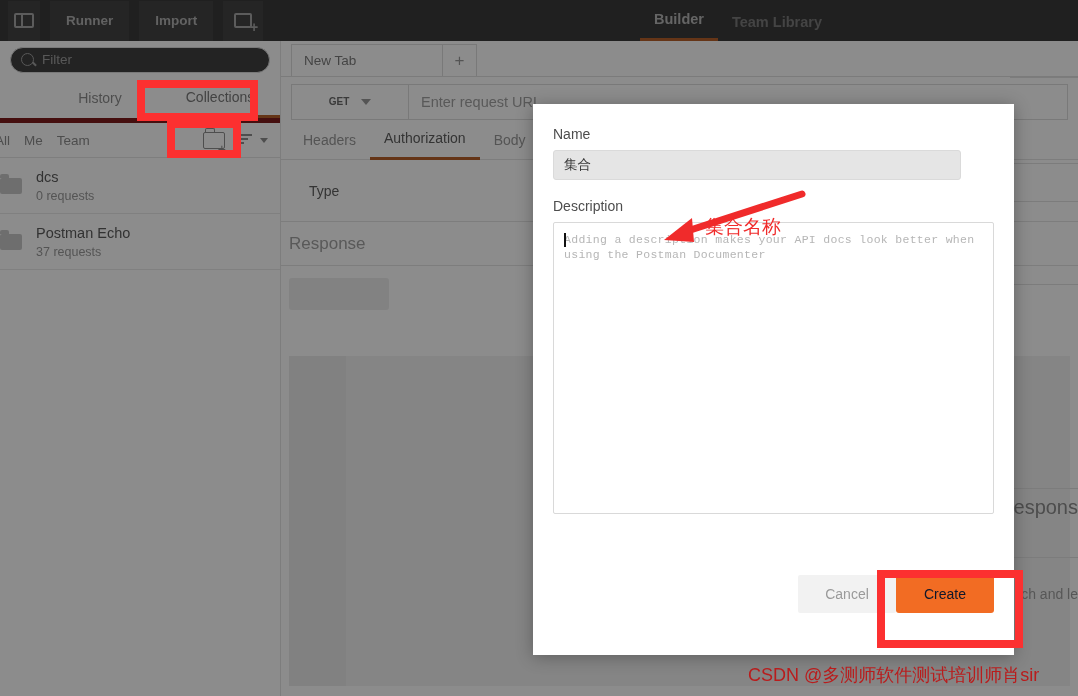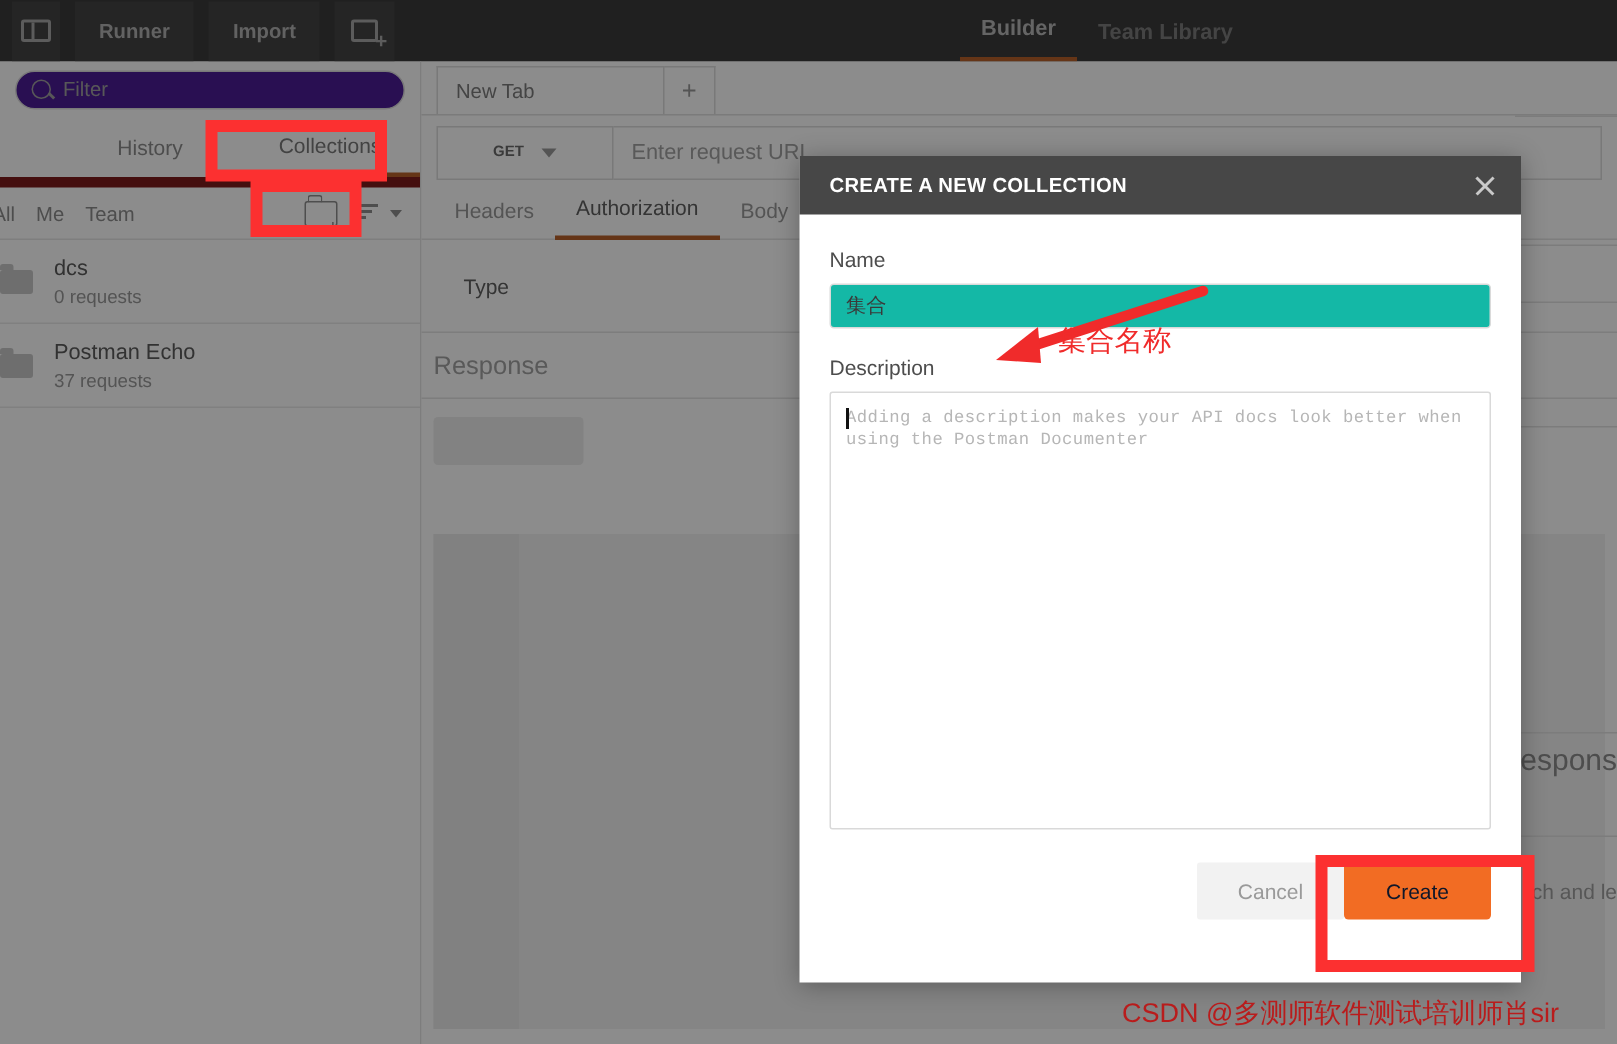--- a/index.html
+++ b/index.html
@@ -122,21 +122,21 @@
   }
   .filter-box {
     flex: 1;
     height: 26px;
     border: 1px solid #dcdcdc;
     border-radius: 13px;
     display: flex;
     align-items: center;
     padding: 0 10px;
     box-sizing: border-box;
-    background: #4c1d95;
+    background: #404040;
   }
   .icon-search {
     width: 11px; height: 11px;
     border: 1.6px solid #a0a0a0;
     border-radius: 50%;
     position: relative;
     margin-right: 8px;
     flex: none;
   }
   .icon-search::after {
@@ -145,21 +145,21 @@
     width: 5px; height: 1.6px;
     background: #a0a0a0;
     transform: rotate(45deg);
     right: -4px; bottom: 0px;
   }
   .filter-ph { color: #a0a0a0; font-size: 13.5px; }
 
   .side-tabs {
     display: flex;
     height: 40px;
-    border-bottom: 7px solid #7f1d1d;
+    border-bottom: 5px solid #7f1d1d;
     padding-left: 40px;
   }
   .side-tab {
     flex: 1;
     display: flex;
     align-items: center;
     justify-content: center;
     color: #8d8d8d;
     font-size: 14px;
     box-sizing: border-box;
@@ -471,22 +471,22 @@
   .modal-body {
     padding: 22px 20px 0 20px;
     box-sizing: border-box;
   }
   .field-label {
     color: #4d4d4d;
     font-size: 14px;
     margin-bottom: 8px;
   }
   .name-input {
-    width: 441px; height: 30px;
-    background: #14b8a6;
+    width: 408px; height: 30px;
+    background: #e5e5e5;
     border: 1px solid #dadada;
     border-radius: 3px;
     box-sizing: border-box;
     display: flex;
     align-items: center;
     padding-left: 10px;
     color: #3a3a3a;
     font-size: 13.5px;
   }
   .label-desc { margin-top: 18px; }
@@ -689,24 +689,20 @@
 
       <div class="rt-text1">respons</div>
 
       <div class="rt-text2">tch and le</div>
     </div>
 
     <div class="dimmer"></div>
   </div>
 
   <div class="modal">
-    <div class="modal-head">
-      <span class="modal-title">CREATE A NEW COLLECTION</span>
-      <span class="icon-close"></span>
-    </div>
 
     <div class="modal-body">
       <div class="field-label">Name</div>
       <div class="name-input">集合</div>
 
       <div class="field-label label-desc">Description</div>
       <div class="desc-area">
         <span class="desc-caret"></span>
         <div class="desc-ph">Adding a description makes your API docs look better when using the Postman Documenter</div>
       </div>

